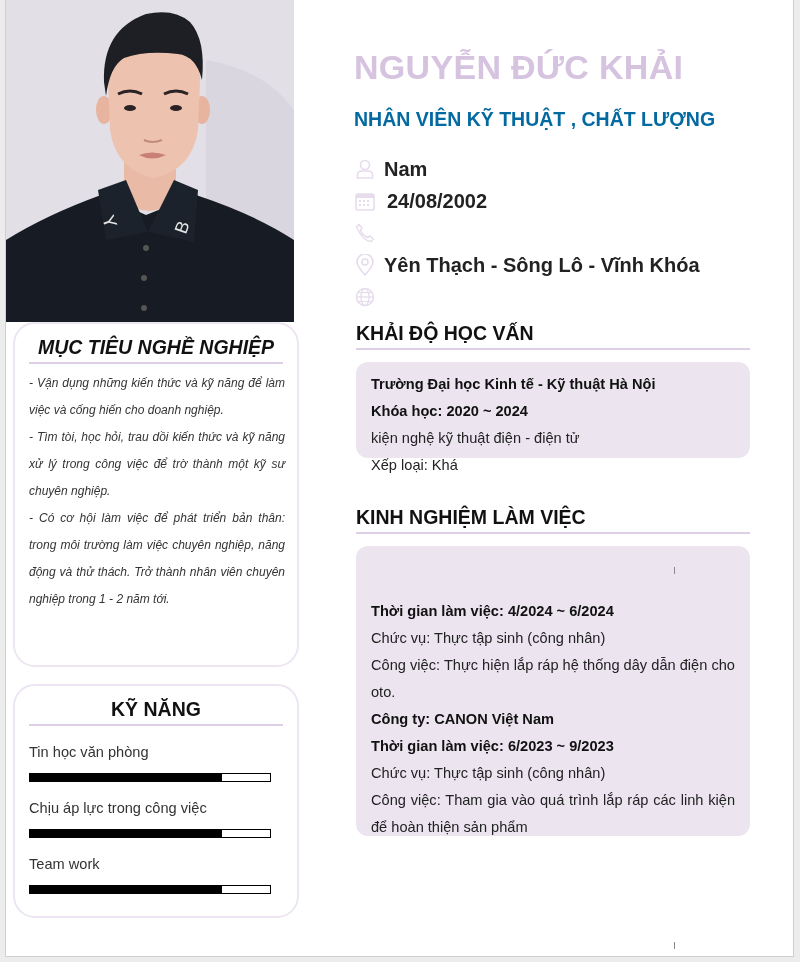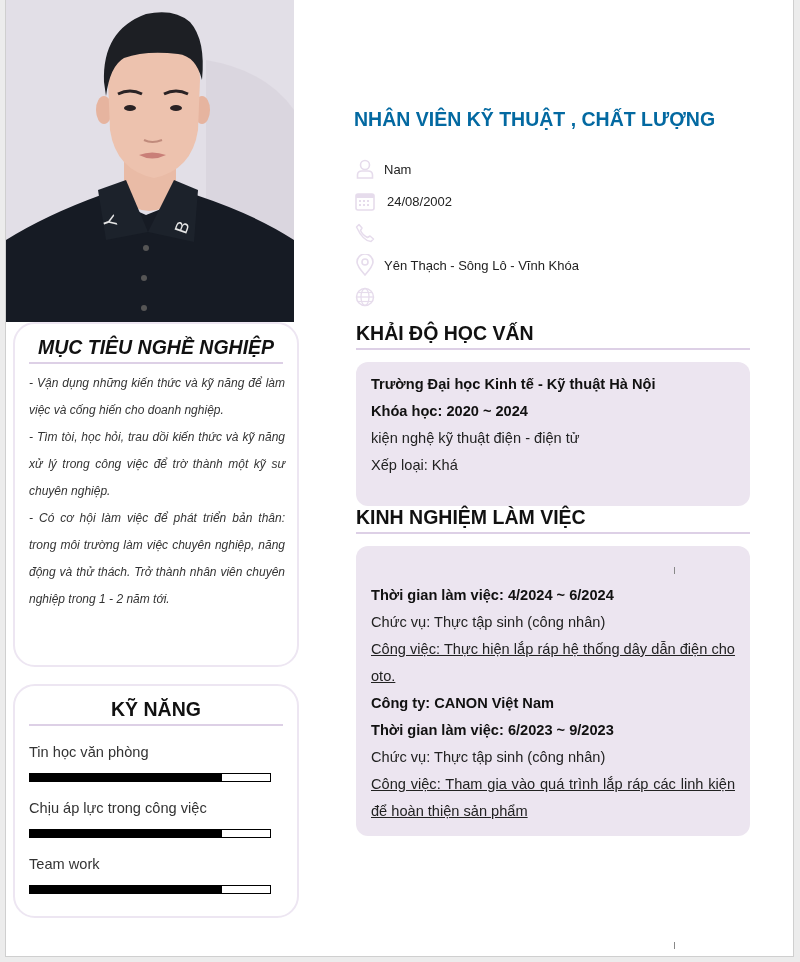--- a/index.html
+++ b/index.html
@@ -45,35 +45,35 @@
   .name {
     position: absolute; left: 348px; top: 48px; font-size: 34px; font-weight: bold;
     color: #d6c3e0; letter-spacing: 0.3px;
   }
   .job-title {
     position: absolute; left: 348px; top: 108px; font-size: 19.5px; font-weight: bold; color: #0369a1;
   }
   .contact { position: absolute; left: 348px; top: 153px; width: 380px; }
   .contact-row { height: 32px; display: flex; align-items: center; position: relative; }
   .contact-row .ico { width: 22px; height: 22px; display: flex; align-items: center; justify-content: center; }
-  .contact-row .val { margin-left: 8px; font-size: 13px; color: #222; }
+  .contact-row .val { margin-left: 8px; font-size: 20px; color: #222; font-weight: bold; }
   .contact-row.date .val { margin-left: 11px; }
 
   .section-head {
     position: absolute; left: 350px; width: 394px; font-size: 19.5px; font-weight: bold; color: #111;
     padding-bottom: 3px; border-bottom: 2px solid #ddd0e6;
   }
   .rcard {
     position: absolute; left: 350px; width: 394px; background: #ece5f0; border-radius: 12px;
     padding: 10px 15px; font-size: 14.6px; color: #222; line-height: 27px;
   }
   .rcard .b { font-weight: bold; color: #111; }
-  .rcard .j { text-align: justify; text-decoration: underline; }
-  .edu-card { top: 362px; height: 144px; padding-top: 9px; }
-  .exp-card { top: 546px; height: 290px; padding-top: 36px; }
+  .rcard .j { text-align: justify; }
+  .edu-card { top: 362px; height: 96px; padding-top: 9px; }
+  .exp-card { top: 546px; height: 290px; padding-top: 52px; }
   .cursor-mark { position: absolute; width: 1px; height: 7px; background: #888; }
 </style>
 </head>
 <body>
 
 <div class="page">
 
   <div class="photo">
     <svg width="288" height="322" viewBox="0 0 288 322">
       <rect width="288" height="322" fill="#e2dfe7"></rect>
@@ -133,20 +133,21 @@
       </div>
       <div class="skill">
         <span class="skill-label">Team work</span>
         <div class="skill-bar">
           <div class="skill-fill" style="width:80%"></div>
         </div>
       </div>
     </div>
   </div>
 
+  <div class="name">NGUYỄN ĐỨC KHẢI</div>
   <div class="job-title">NHÂN VIÊN KỸ THUẬT , CHẤT LƯỢNG</div>
 
   <div class="contact">
     <div class="contact-row">
       <span class="ico">
         <svg width="18" height="20" viewBox="0 0 18 20">
             <circle cx="9" cy="6" r="4.5" fill="none" stroke="#e6dcec" stroke-width="1.6"></circle>
             <path d="M1.5 19 L1.5 16 Q1.5 12 6 12 L12 12 Q16.5 12 16.5 16 L16.5 19 Z" fill="none" stroke="#e6dcec" stroke-width="1.6"></path>
           </svg>
       </span>

